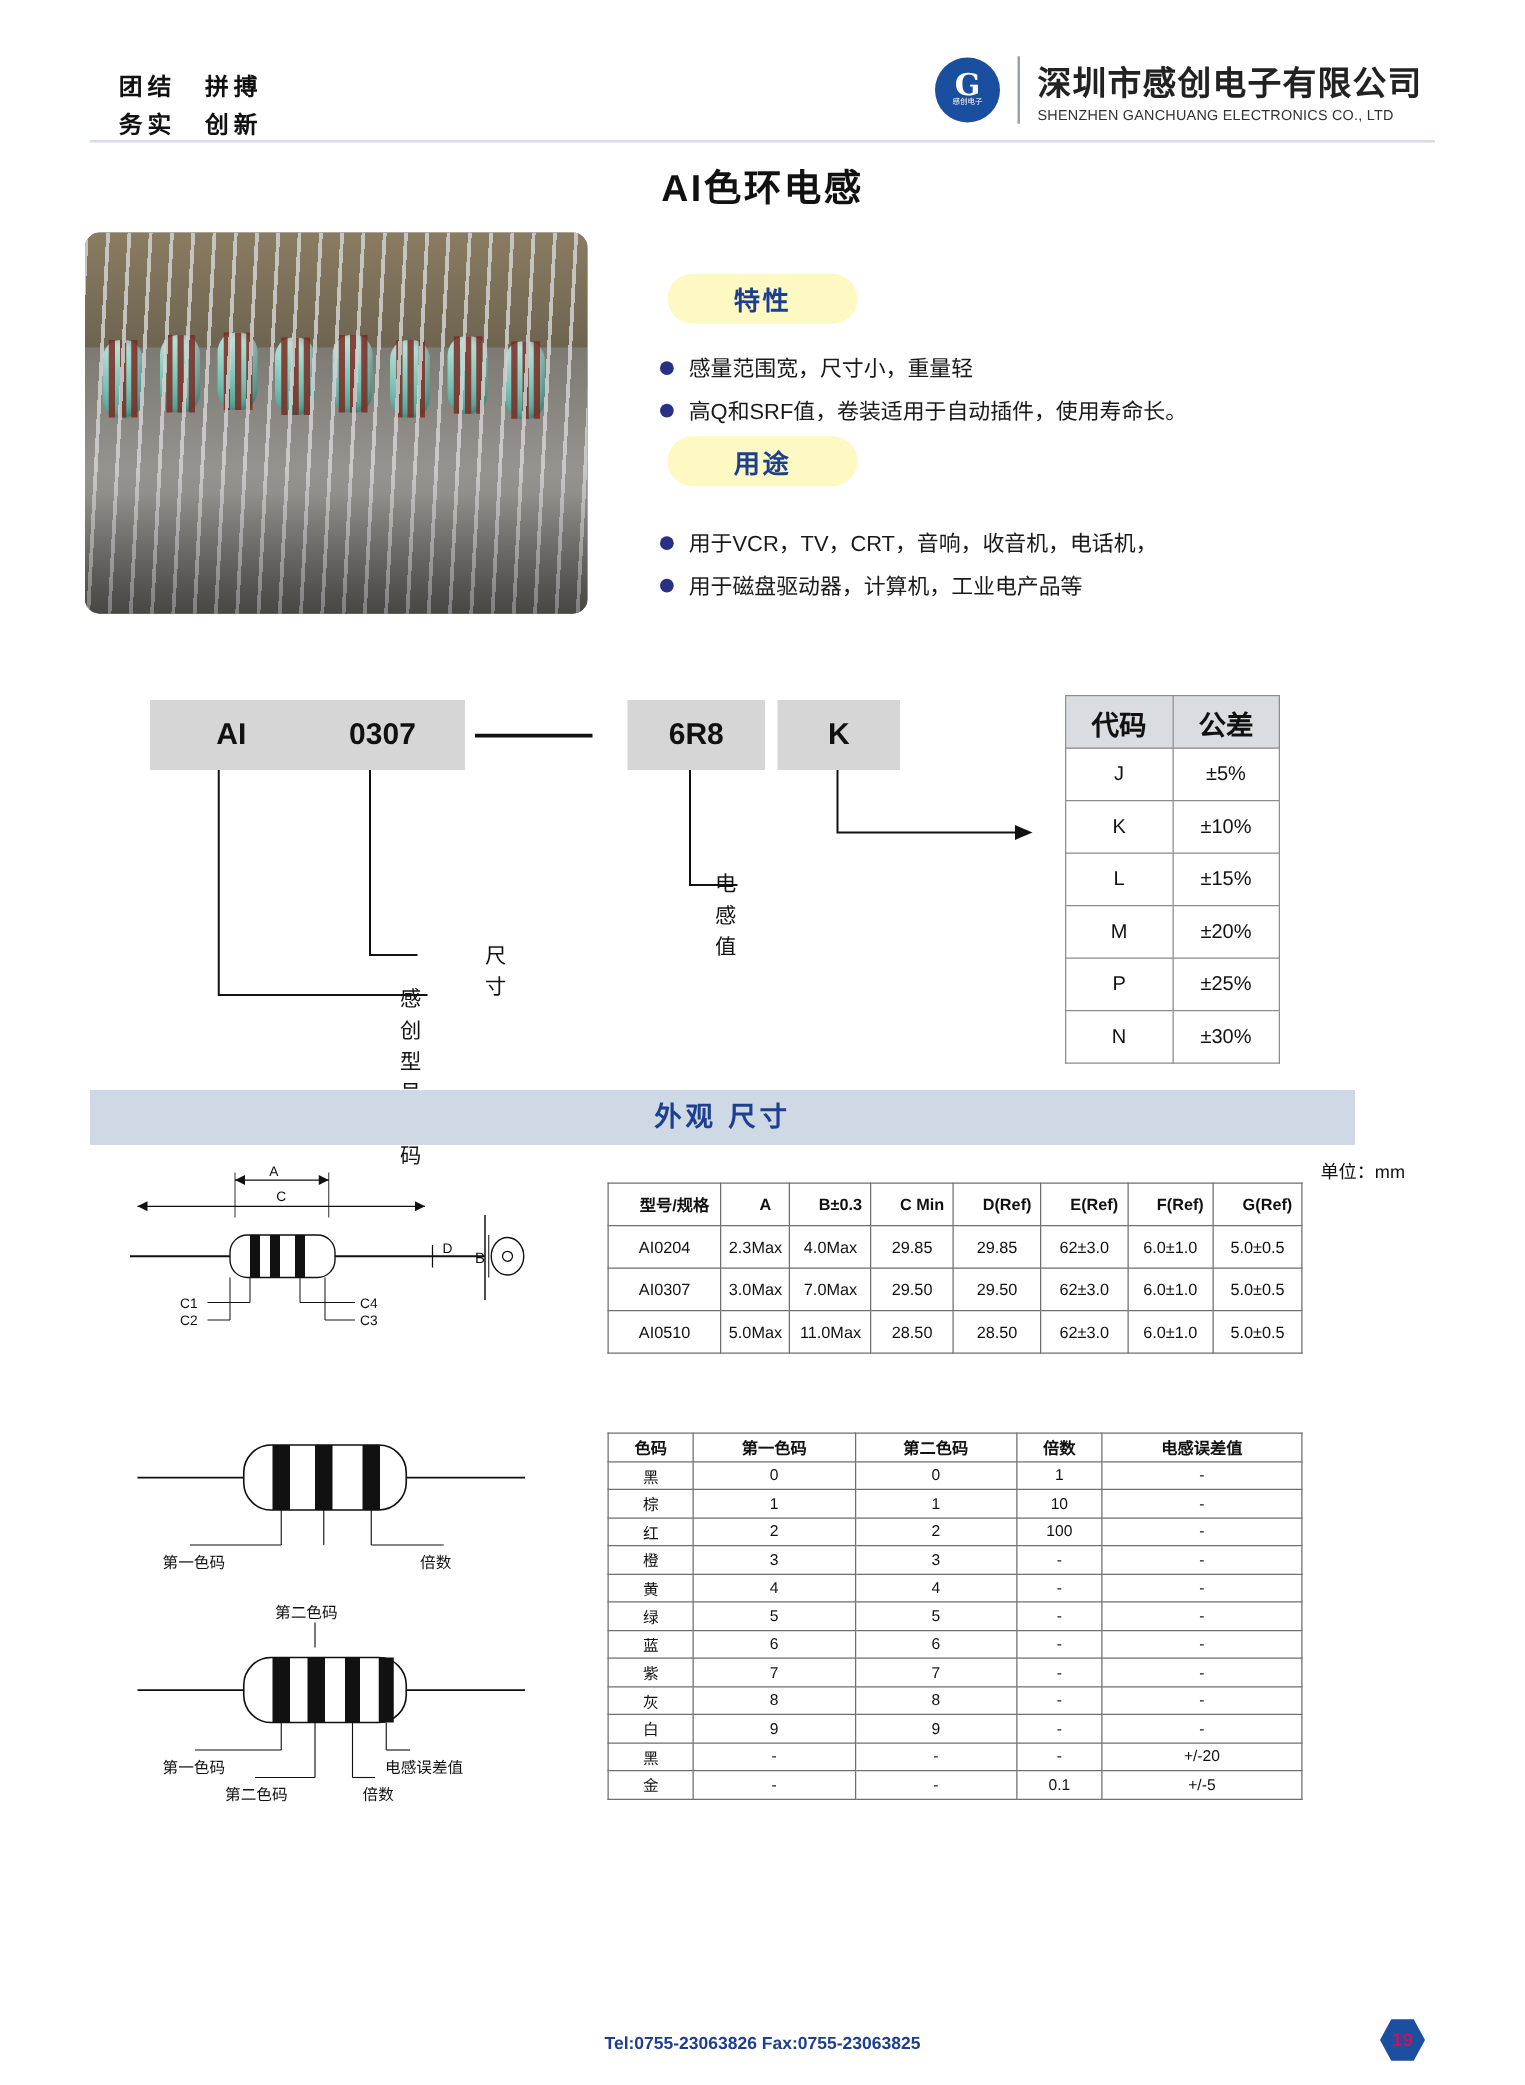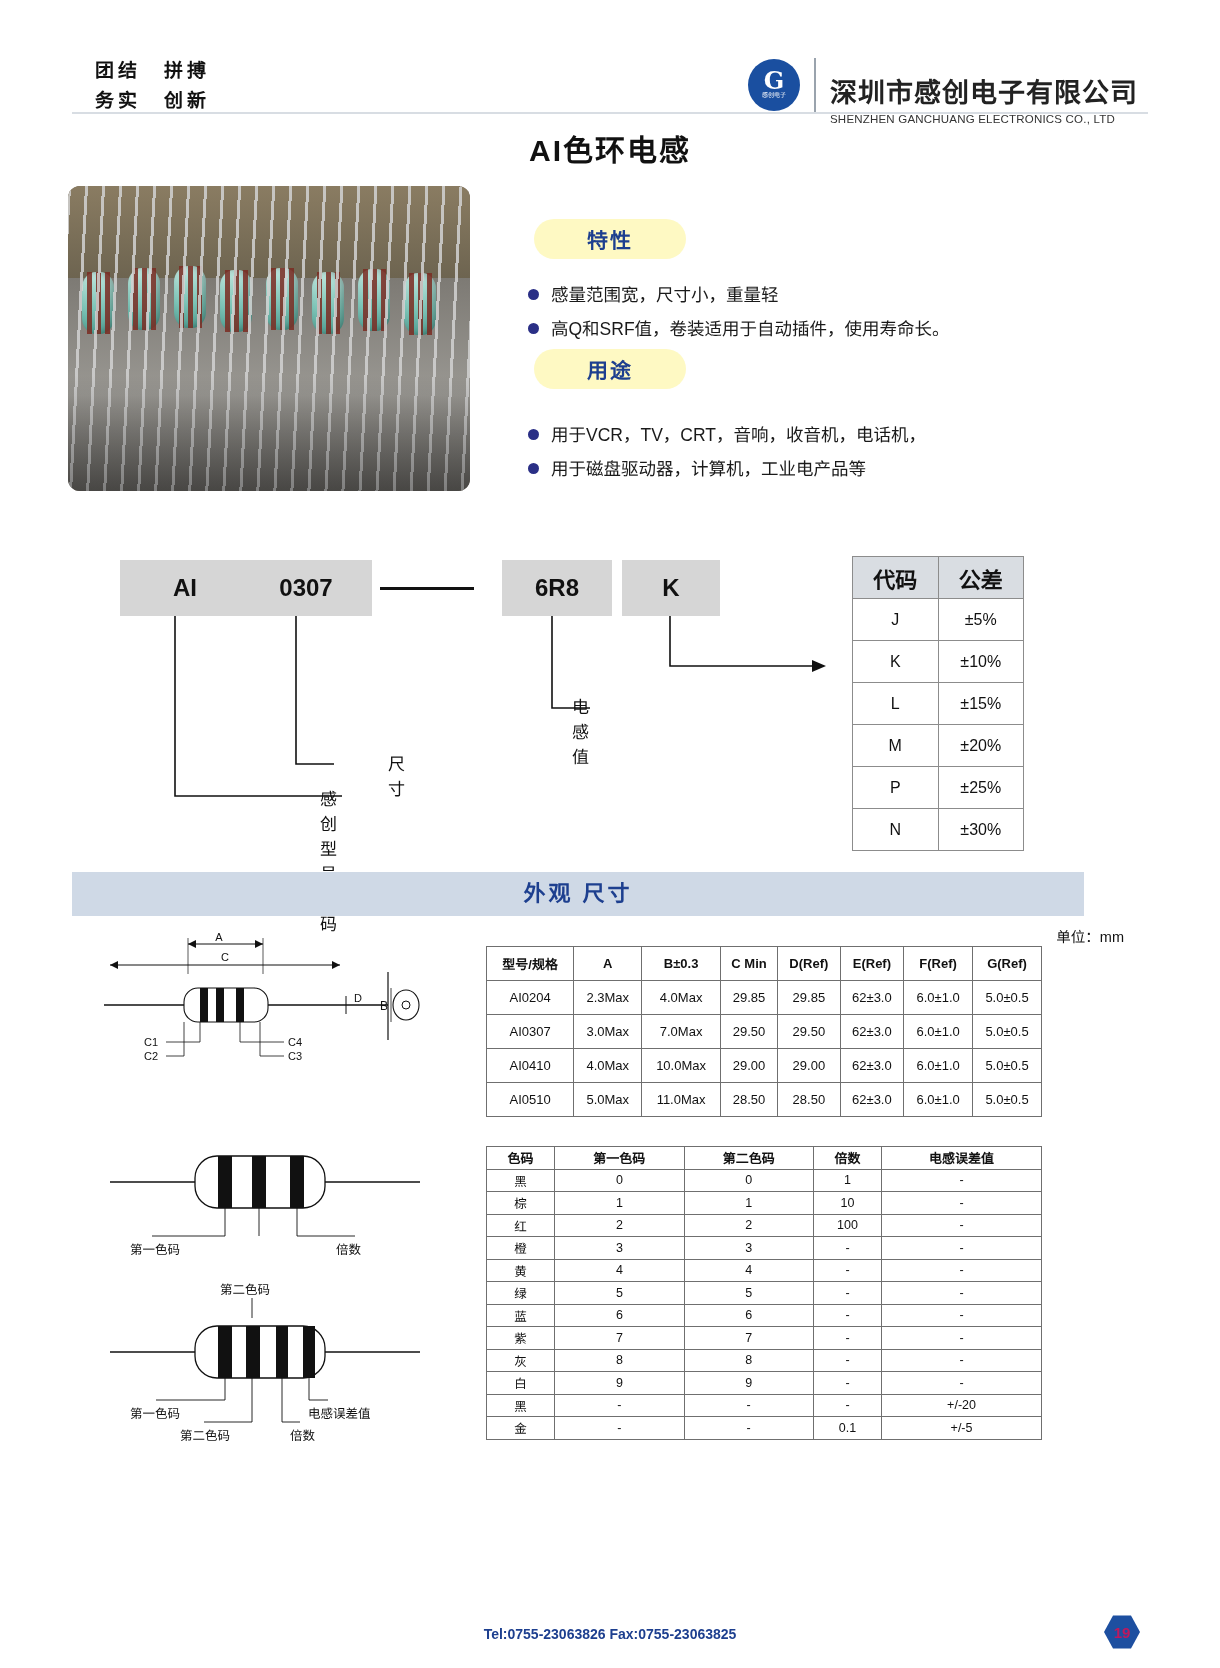--- a/index.html
+++ b/index.html
@@ -16,21 +16,21 @@
 
   
   .header { position:absolute; left:0; top:0; width:1220px; height:120px; }
   .slogan { position:absolute; left:95px; top:55px; font-family:"DejaVu Serif", serif; font-weight:bold; font-size:19px; color:#111; line-height:30px; letter-spacing:4px; }
   .slogan div { white-space:pre; }
   .brand { position:absolute; right:82px; top:45px; display:flex; align-items:center; gap:14px; }
   .logo-mark { width:52px; height:52px; border-radius:50%; background:#1a4fa0; color:#fff; display:flex; flex-direction:column; align-items:center; justify-content:center; }
   .logo-mark .g { font-family:"DejaVu Serif", serif; font-size:24px; font-weight:bold; line-height:20px; }
   .logo-mark .cn { font-size:6px; letter-spacing:0px; line-height:8px; }
   .brand-divider { width:2px; height:54px; background:#9aa3ad; }
-  .brand-text .cn { font-size:27px; font-weight:bold; color:#222; letter-spacing:1px;margin-top:26px; }
+  .brand-text .cn { font-size:27px; font-weight:bold; color:#222; letter-spacing:1px; }
   .brand-text .en { font-size:11.5px; color:#333; letter-spacing:0.2px; margin-top:3px; }
   .header-rule { position:absolute; left:72px; top:112px; width:1076px; height:2px; background:#d8dde3; }
 
   
   .main-title { position:absolute; left:0; top:126px; width:1220px; text-align:center; font-size:30px; font-weight:bold; color:#111; letter-spacing:2px; }
 
   
   .photo { position:absolute; left:68px; top:186px; width:402px; height:305px; border-radius:12px; overflow:hidden; background:#6f6457; }
   .photo .sky { position:absolute; left:0; top:0; width:100%; height:30%; background:linear-gradient(180deg,#8a7c62,#6d6450); }
   .photo .floor { position:absolute; left:0; top:30%; width:100%; height:70%; background:linear-gradient(180deg,#7d7a74,#9a9893 55%,#6e6c68); }
@@ -72,21 +72,21 @@
   .band span { display:block; text-align:center; line-height:44px; font-size:22px; font-weight:bold; color:#1d3f8f; letter-spacing:3px; }
   .unit { position:absolute; right:96px; top:925px; font-size:14.5px; color:#111; }
 
   
   .draw1 { position:absolute; left:88px; top:930px; width:370px; height:180px; }
   .draw1 svg, .draw2 svg, .draw3 svg { overflow:visible; }
 
   
   .spec { position:absolute; left:486px; top:946px; width:556px; border-collapse:collapse; }
   .spec th, .spec td { border:1px solid #6f6f6f; height:34px; text-align:center; font-size:13px; color:#111; }
-  .spec th { font-weight:bold; background:#fff; }
+  .spec th { font-weight:bold; background:#fff;padding-left:17px; }
 
   
   .colorcode { position:absolute; left:486px; top:1146px; width:556px; border-collapse:collapse; }
   .colorcode th, .colorcode td { border:1px solid #6f6f6f; height:22.5px; text-align:center; font-size:12.5px; color:#111; }
   .colorcode th { font-weight:bold; background:#fff; font-size:13px; }
 
   .draw2 { position:absolute; left:100px; top:1140px; width:330px; height:130px; }
   .draw3 { position:absolute; left:100px; top:1280px; width:330px; height:170px; }
 
   
@@ -328,30 +328,20 @@
         <td>62±3.0</td>
         <td>6.0±1.0</td>
         <td>5.0±0.5</td>
       </tr>
       <tr>
         <td>AI0307</td>
         <td>3.0Max</td>
         <td>7.0Max</td>
         <td>29.50</td>
         <td>29.50</td>
-        <td>62±3.0</td>
-        <td>6.0±1.0</td>
-        <td>5.0±0.5</td>
-      </tr>
-      <tr>
-        <td>AI0410</td>
-        <td>4.0Max</td>
-        <td>10.0Max</td>
-        <td>29.00</td>
-        <td>29.00</td>
         <td>62±3.0</td>
         <td>6.0±1.0</td>
         <td>5.0±0.5</td>
       </tr>
       <tr>
         <td>AI0510</td>
         <td>5.0Max</td>
         <td>11.0Max</td>
         <td>28.50</td>
         <td>28.50</td>

